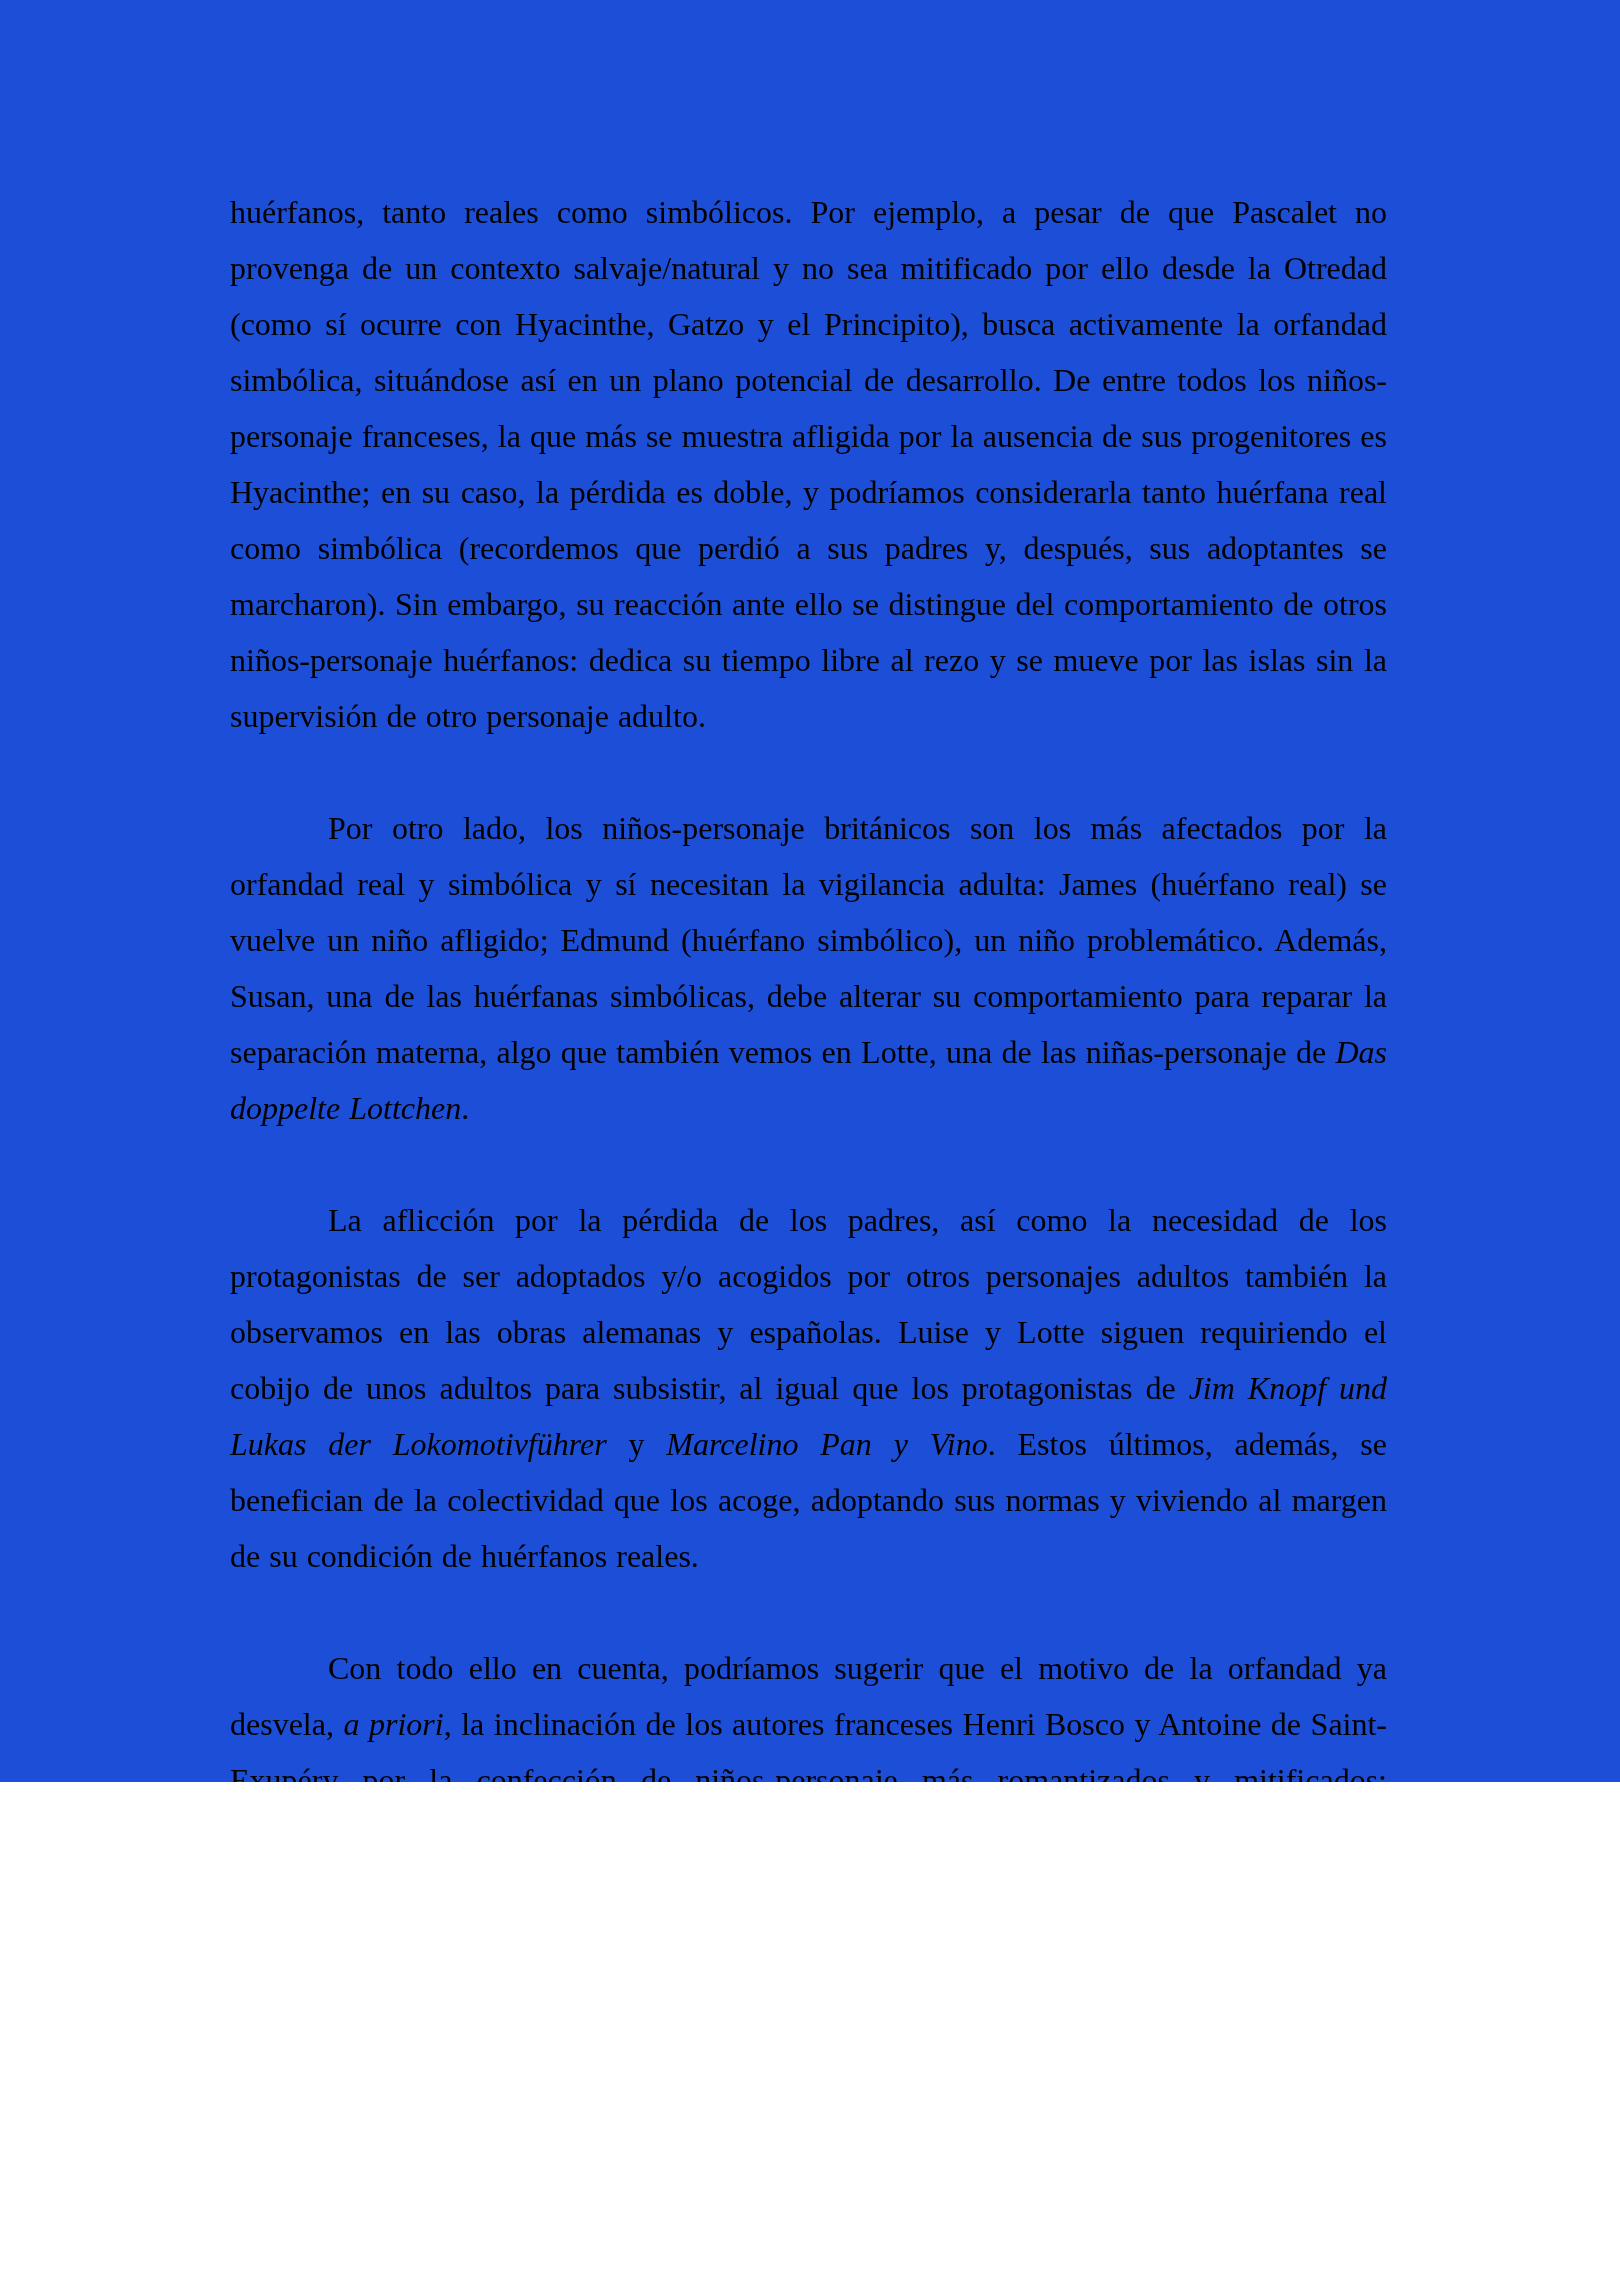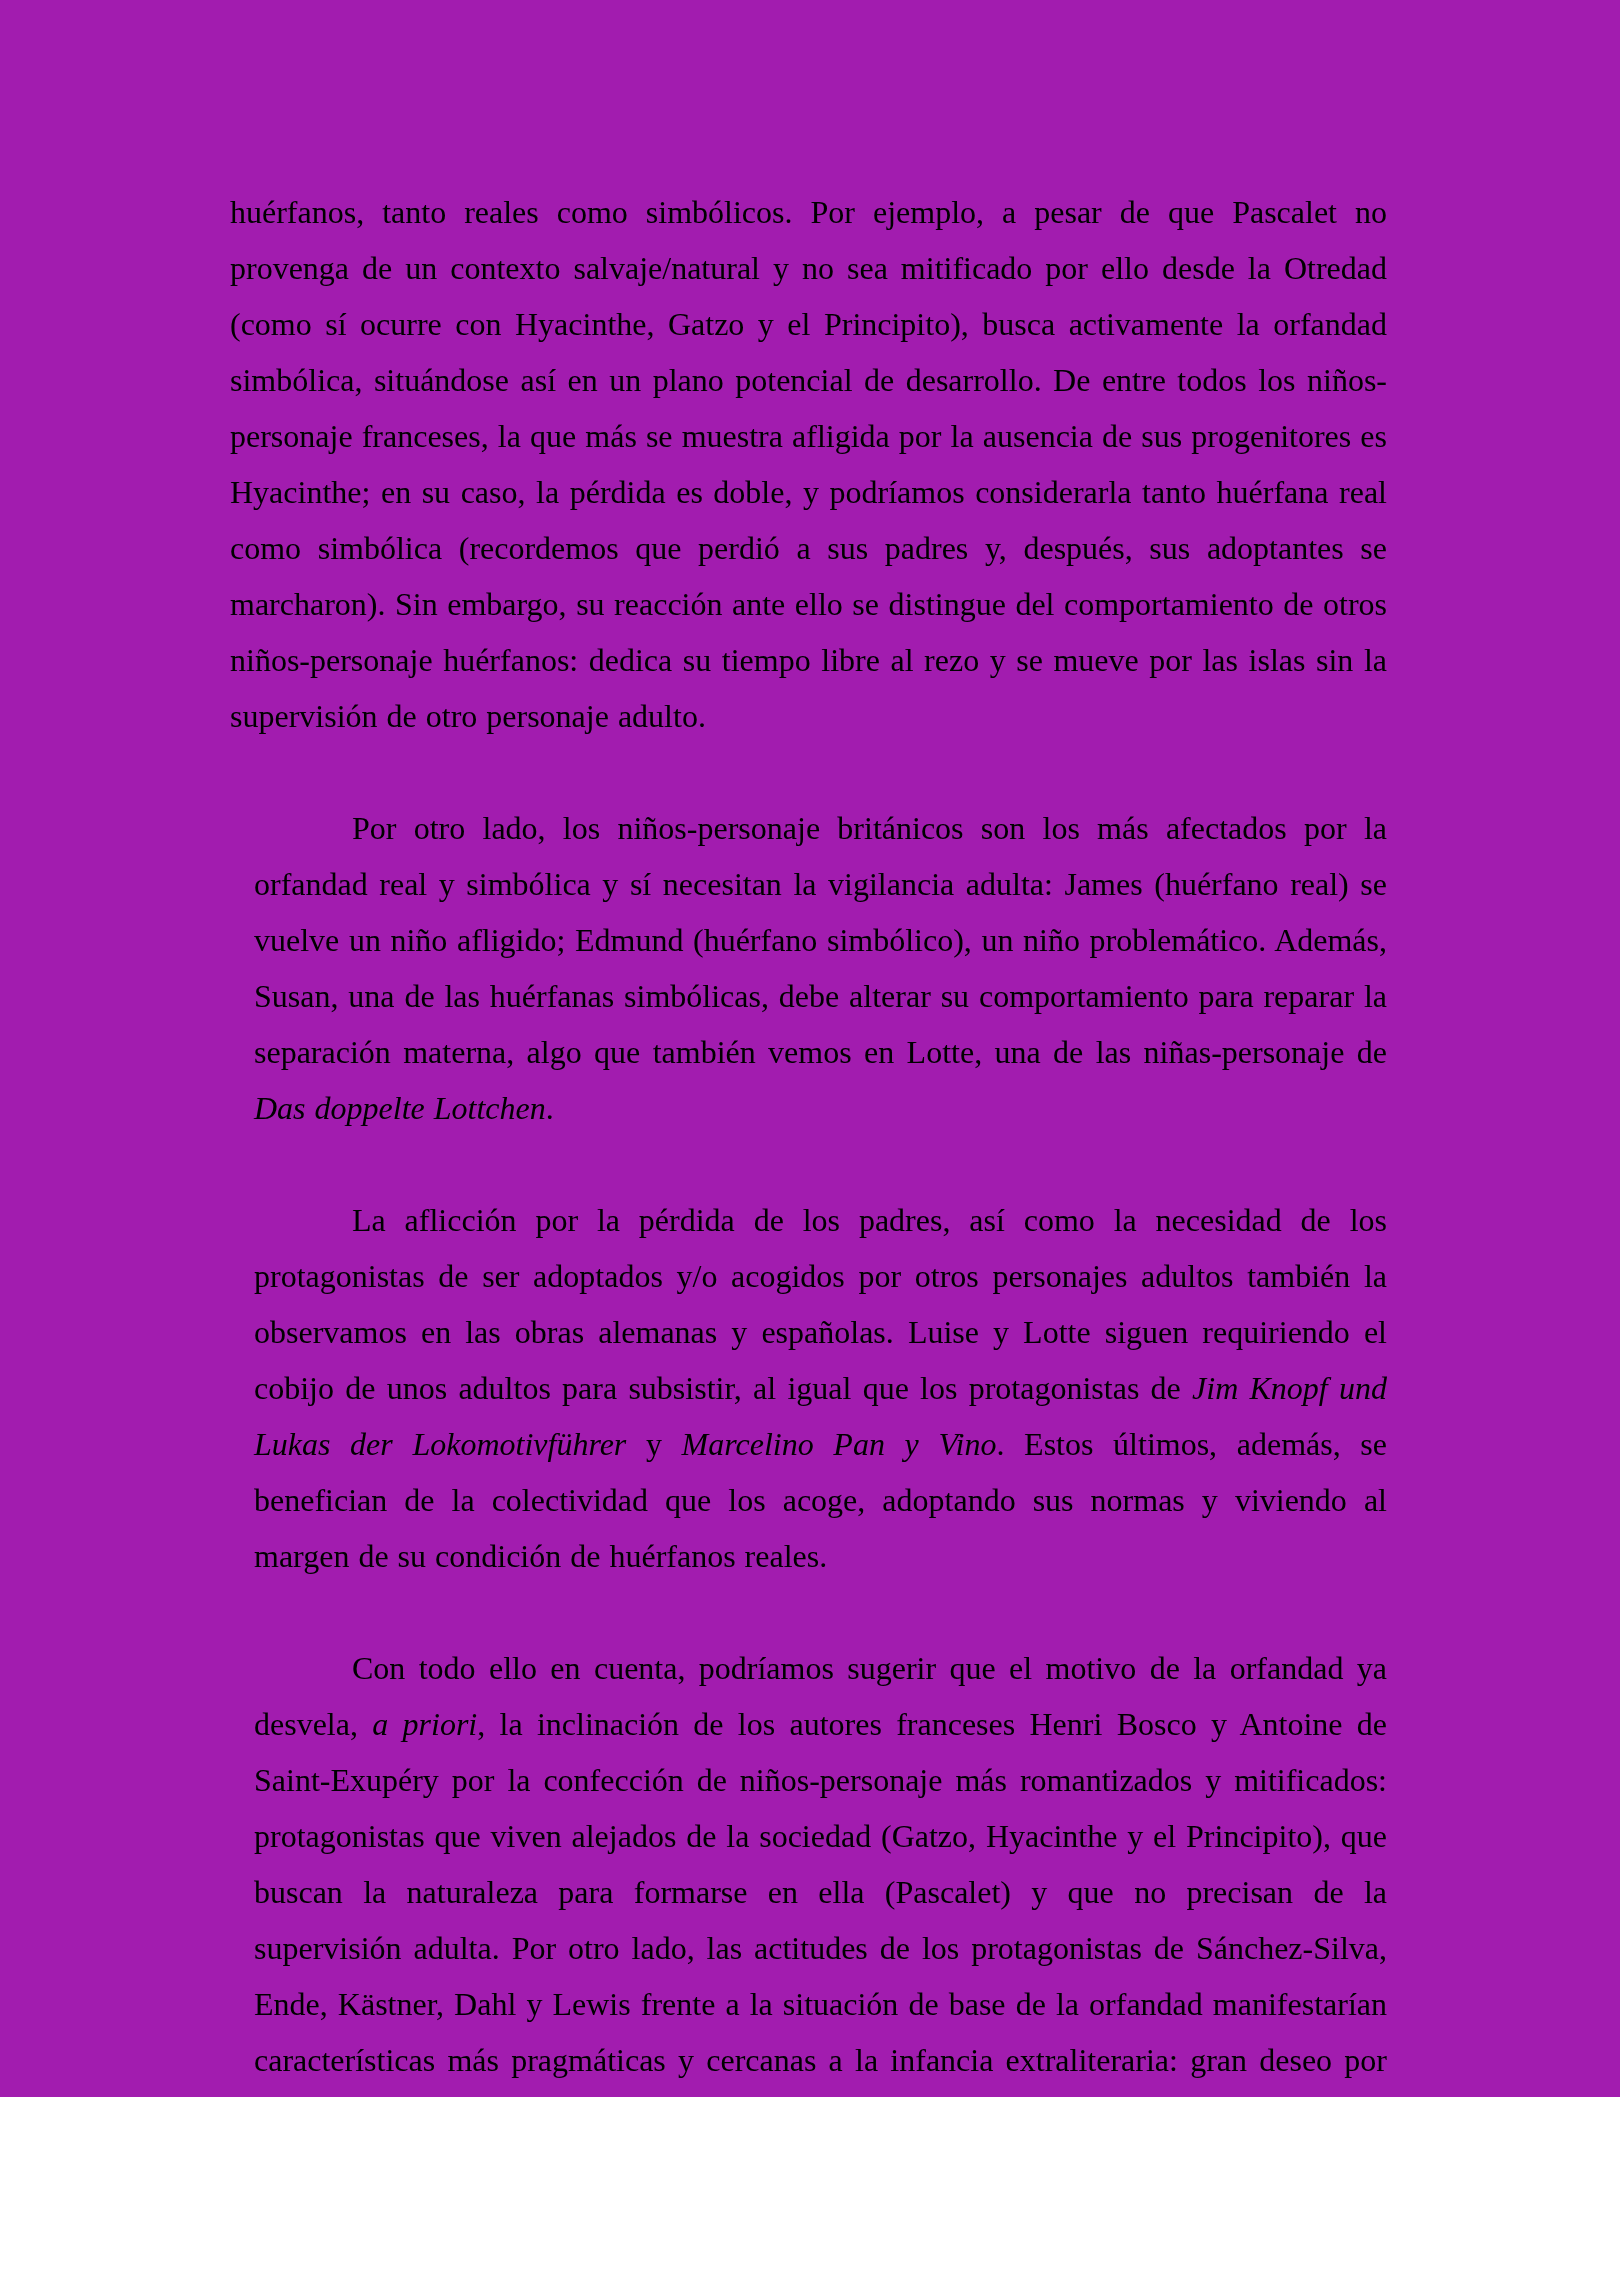--- a/index.html
+++ b/index.html
@@ -3,42 +3,41 @@
 <meta charset="utf-8">
 <style>
   html, body {
     margin: 0;
     padding: 0;
     background: #ffffff;
   }
   .page {
     position: relative;
     width: 1620px;
-    height: 2097px;
-    background: #a21caf;
+    height: 1782px;
+    background: #1d4ed8;
     color: #000000;
     font-family: "Liberation Serif", "DejaVu Serif", serif;
     overflow: hidden;
   }
   .text-block {
     position: absolute;
     left: 230px;
     top: 184px;
     width: 1157px;
   }
   .text-block p {
     margin: 0 0 56px 0;
     font-size: 32px;
     line-height: 56px;
     text-align: justify;
     word-spacing: 1px;
   }
   .text-block p.indented {
     text-indent: 98px;
-    margin-left: 24px;
   }
   .italic {
     font-style: italic;
   }
   .page-number {
     position: absolute;
     top: 2156px;
     right: 230px;
     font-size: 32px;
     line-height: 32px;

